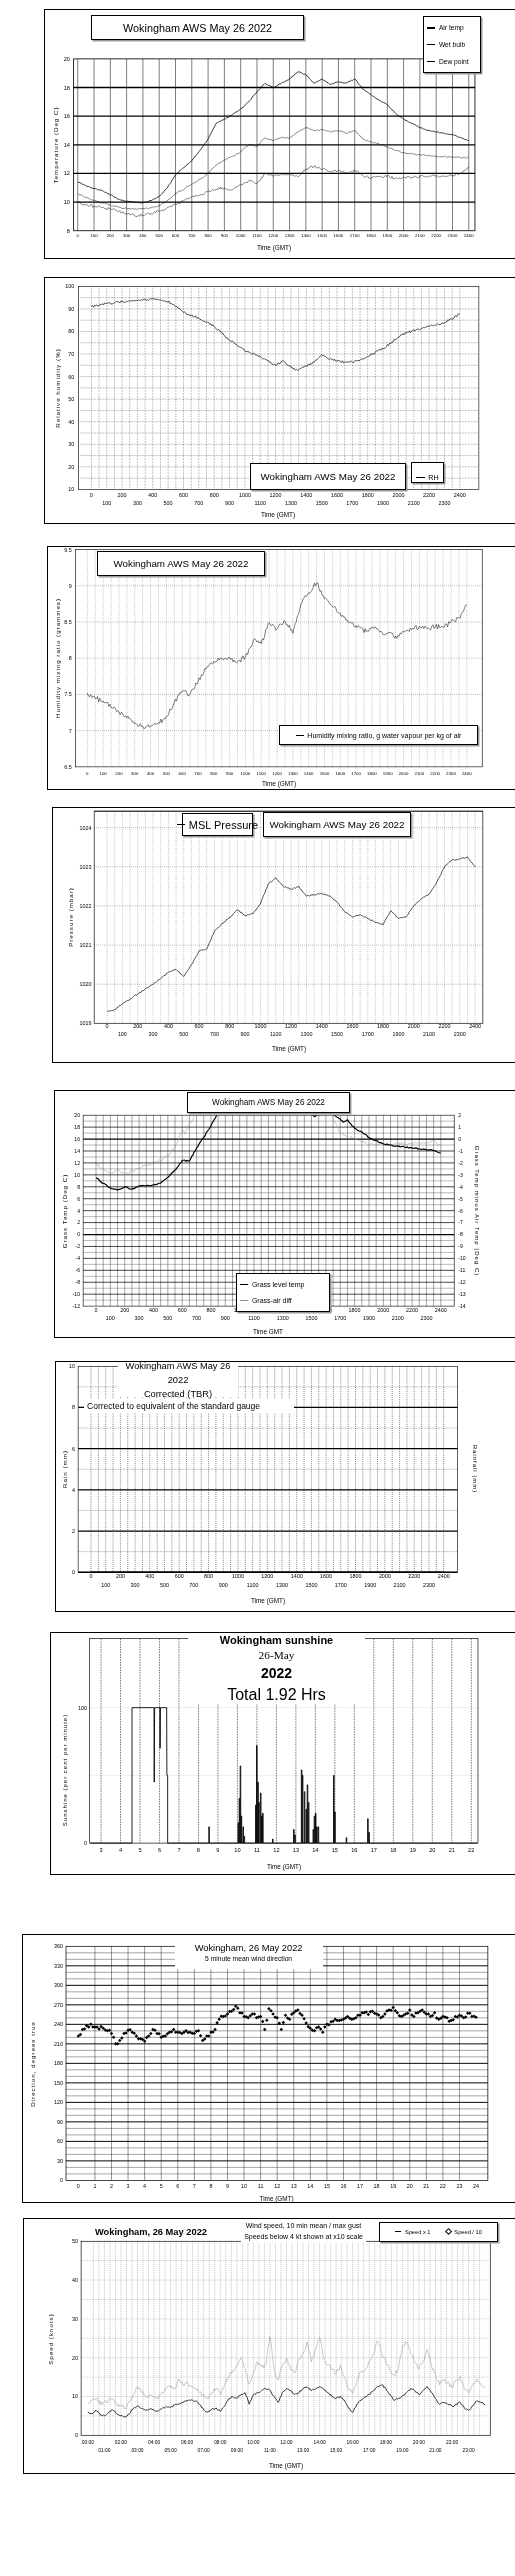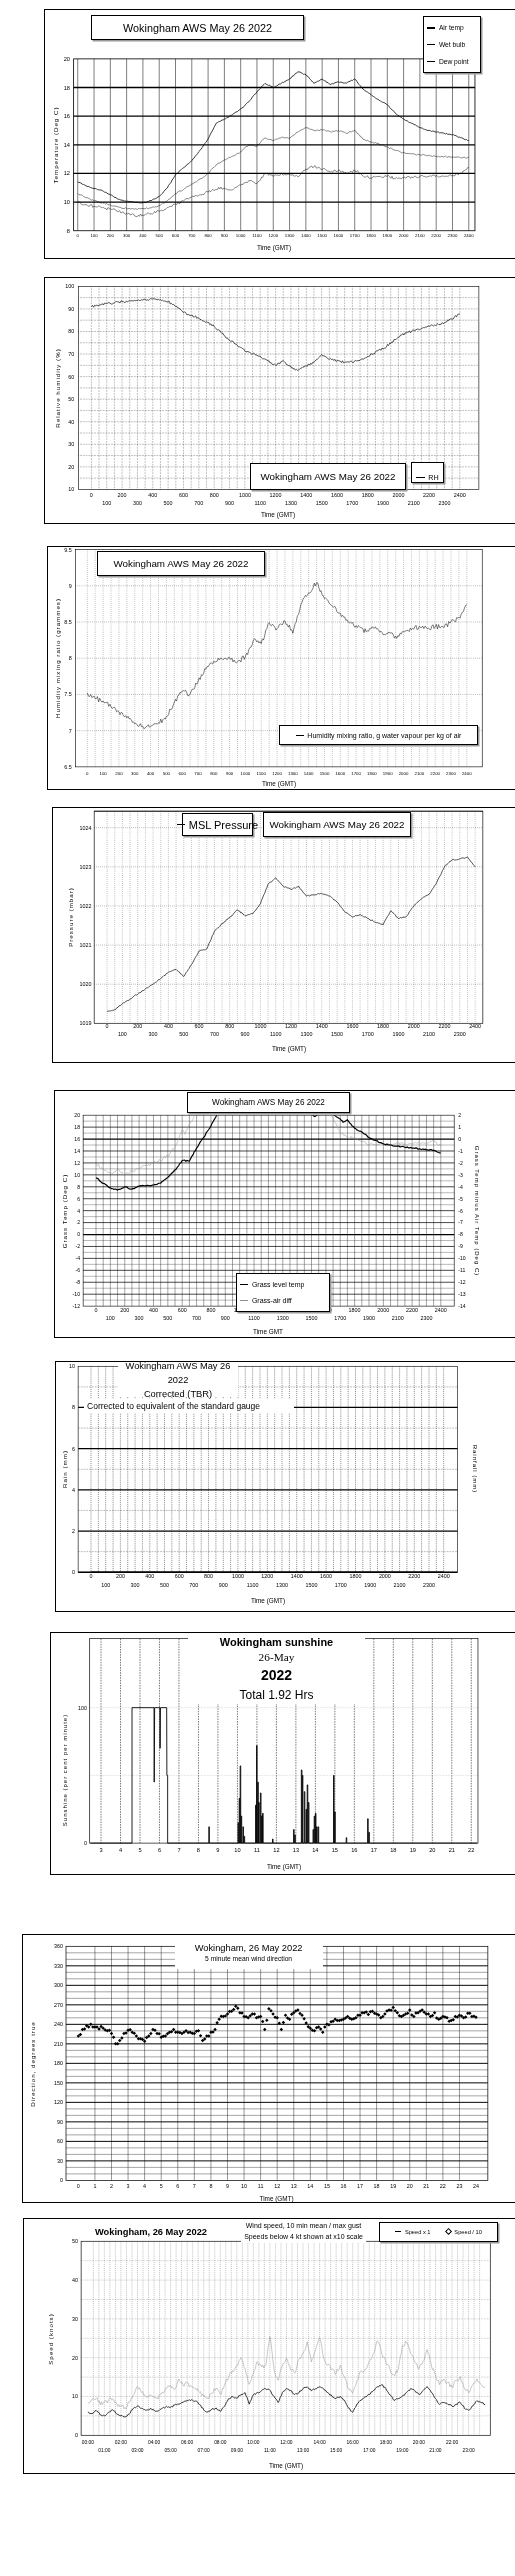--- a/index.html
+++ b/index.html
@@ -44,21 +44,21 @@
   
   #c6{left:55px;top:1361px;width:434px;height:249px;}
   #c6 .tblock{left:62px;top:3.1px;width:120px;height:32px;font-size:9.3px;line-height:1.5;}
   #c6 .note{left:28px;top:37px;width:207px;height:14px;font-size:8.5px;justify-content:flex-start;padding-left:3.1px;display:flex;align-items:center;background:#fff;}
   
   #c7{left:50px;top:1632px;width:443px;height:241px;}
   #c7 .tblock{left:137px;top:1.5px;width:177px;height:69px;}
   #c7 .tl1{font-size:11px;font-weight:bold;}
   #c7 .tl2{font-size:11.3px;margin-top:3.1px;font-family:Liberation Serif, serif;}
   #c7 .tl3{font-size:14px;font-weight:bold;margin-top:4.6px;}
-  #c7 .tl4{font-size:12px;margin-top:5px;}
+  #c7 .tl4{font-size:16px;margin-top:5px;}
   
   #c8{left:21.6px;top:1934px;width:477px;height:267px;}
   #c8 .tblock{left:152px;top:1.5px;width:148px;height:32px;}
   #c8 .tl1{font-size:9.3px;}
   #c8 .tl2{font-size:6.7px;margin-top:2.1px;}
   
   #c9{left:23px;top:2218px;width:474px;height:254px;}
   #c9 .title{left:70px;top:6.2px;width:114px;height:13.4px;font-size:9.3px;font-weight:bold;display:flex;align-items:center;justify-content:center;background:#fff;}
   #c9 .noteblock{left:217px;top:2.1px;width:125px;height:21.6px;font-size:7px;line-height:1.55;}
   #c9 .legend{left:355px;top:2.6px;width:117px;height:18px;font-size:5.7px;display:flex;align-items:center;justify-content:space-evenly;flex-direction:row;}

